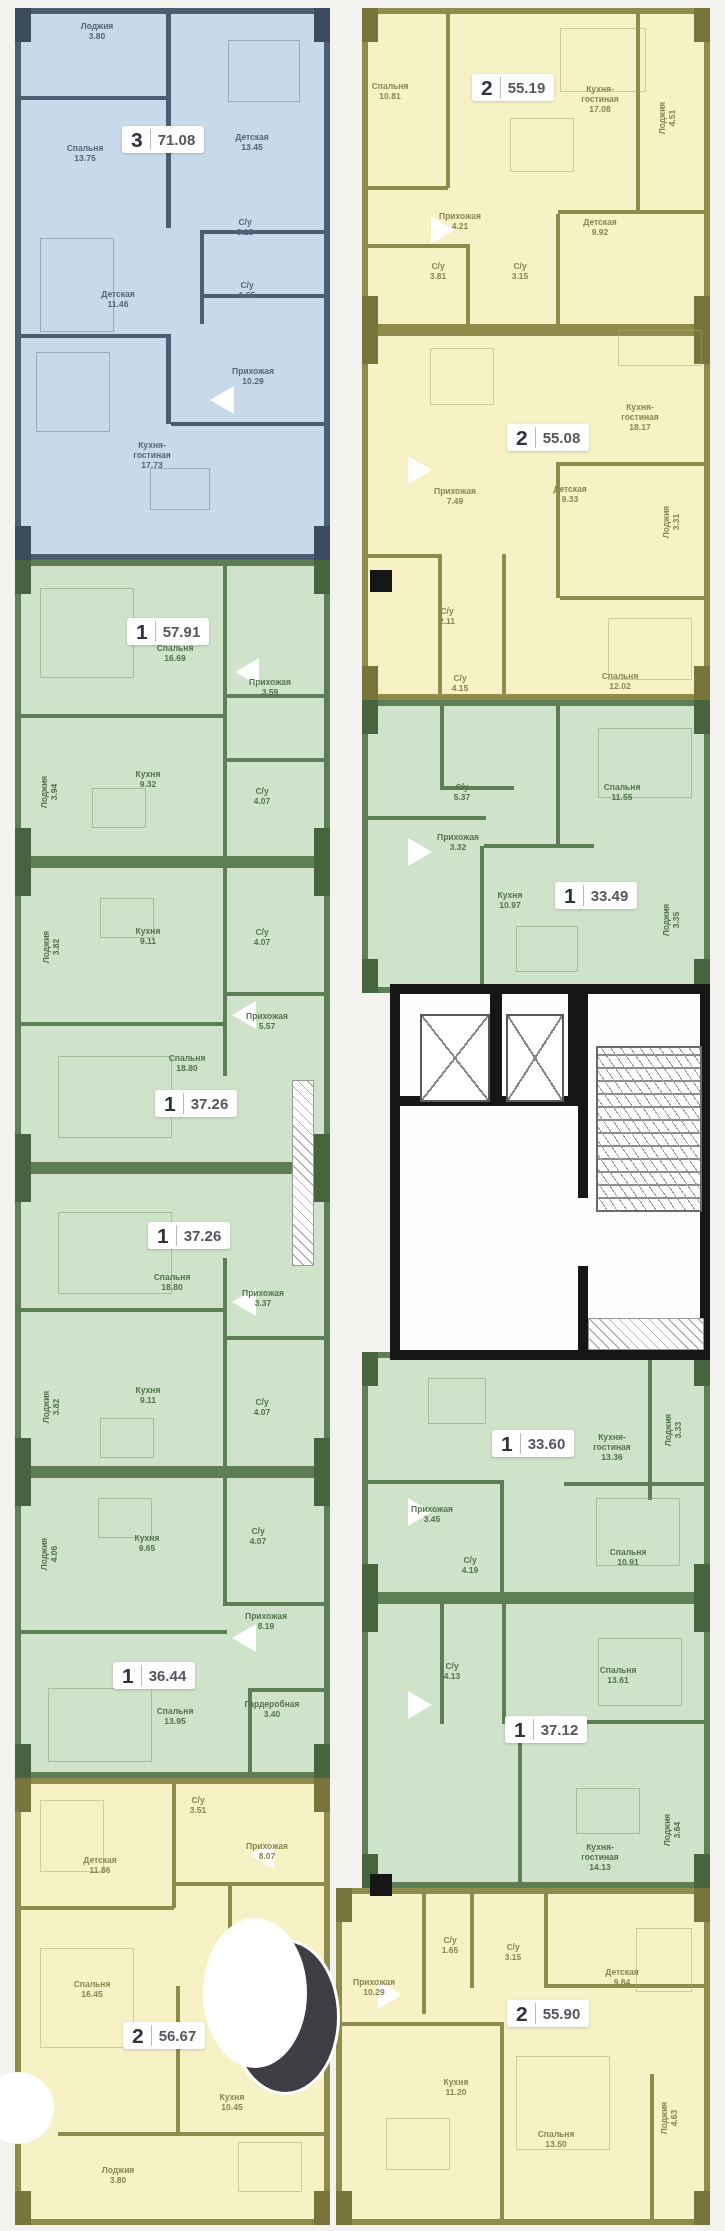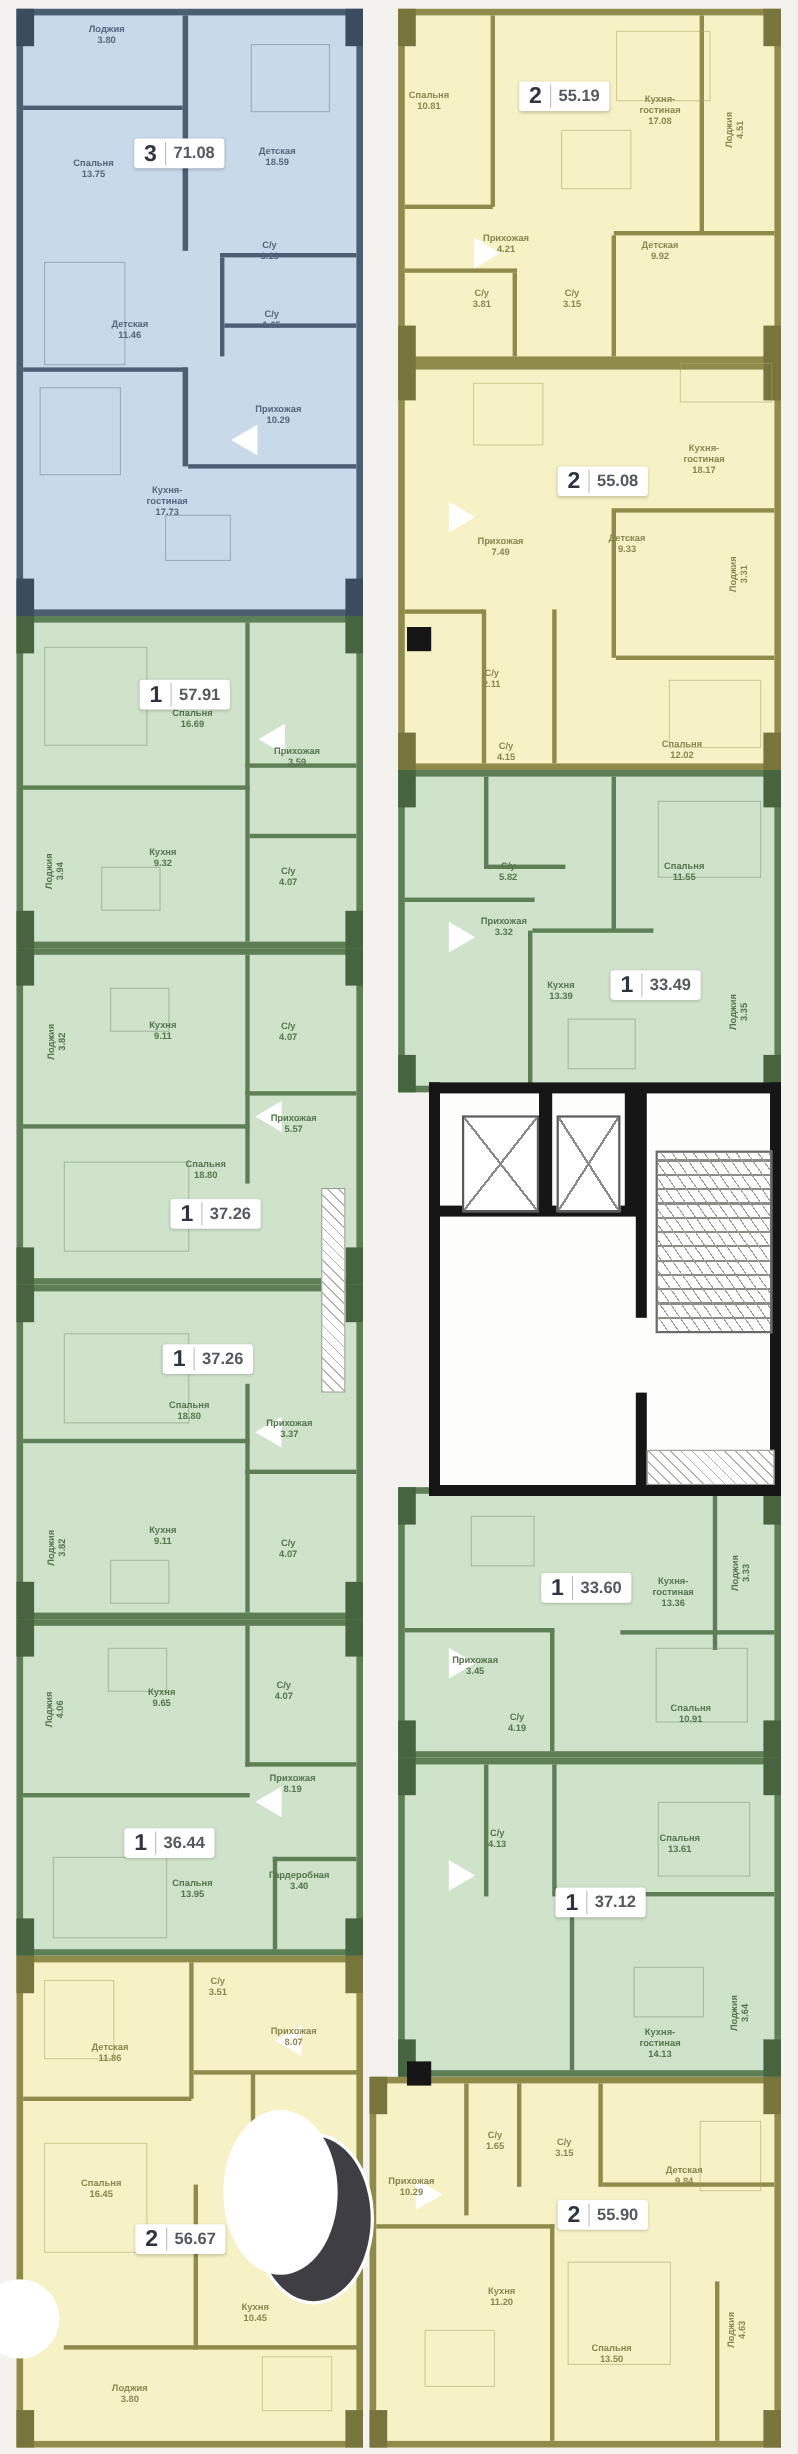--- a/index.html
+++ b/index.html
@@ -86,21 +86,21 @@
       <span class="num">3</span>
       <div class="sep"></div>
       <span class="area">71.08</span>
     </div>
     <div class="room-label c-blue" style="left: 97px; top: 32px;">
       <span class="rl-name">Лоджия</span>
       <span class="rl-area">3.80</span>
     </div>
     <div class="room-label c-blue" style="left: 252px; top: 143px;">
       <span class="rl-name">Детская</span>
-      <span class="rl-area">18.59</span>
+      <span class="rl-area">13.45</span>
     </div>
     <div class="room-label c-blue" style="left: 85px; top: 154px;">
       <span class="rl-name">Спальня</span>
       <span class="rl-area">13.75</span>
     </div>
     <div class="room-label c-blue" style="left: 245px; top: 228px;">
       <span class="rl-name">С/у</span>
       <span class="rl-area">3.13</span>
     </div>
     <div class="room-label c-blue" style="left: 247px; top: 291px;">
@@ -362,33 +362,33 @@
     <div class="pillar" style="left: 694px; top: 700px; width: 16px; height: 34px; background: rgb(70, 101, 63);"></div>
     <div class="pillar" style="left: 362px; top: 959px; width: 16px; height: 34px; background: rgb(70, 101, 63);"></div>
     <div class="pillar" style="left: 694px; top: 959px; width: 16px; height: 34px; background: rgb(70, 101, 63);"></div>
     <div class="badge" style="left: 555px; top: 882px;">
       <span class="num">1</span>
       <div class="sep"></div>
       <span class="area">33.49</span>
     </div>
     <div class="room-label c-green" style="left: 462px; top: 793px;">
       <span class="rl-name">С/у</span>
-      <span class="rl-area">5.82</span>
+      <span class="rl-area">5.37</span>
     </div>
     <div class="room-label c-green" style="left: 622px; top: 793px;">
       <span class="rl-name">Спальня</span>
       <span class="rl-area">11.55</span>
     </div>
     <div class="room-label c-green" style="left: 458px; top: 843px;">
       <span class="rl-name">Прихожая</span>
       <span class="rl-area">3.32</span>
     </div>
     <div class="room-label c-green" style="left: 510px; top: 901px;">
       <span class="rl-name">Кухня</span>
-      <span class="rl-area">13.39</span>
+      <span class="rl-area">10.97</span>
     </div>
     <div class="room-label c-green vert" style="left: 672px; top: 920px;">
       <span class="rl-name">Лоджия</span>
       <span class="rl-area">3.35</span>
     </div>
     <div class="apt f-green" style="left: 362px; top: 1352px; width: 348px; height: 246px; z-index: 1;"></div>
     <div class="pillar" style="left: 362px; top: 1352px; width: 16px; height: 34px; background: rgb(70, 101, 63);"></div>
     <div class="pillar" style="left: 694px; top: 1352px; width: 16px; height: 34px; background: rgb(70, 101, 63);"></div>
     <div class="pillar" style="left: 362px; top: 1564px; width: 16px; height: 34px; background: rgb(70, 101, 63);"></div>
     <div class="pillar" style="left: 694px; top: 1564px; width: 16px; height: 34px; background: rgb(70, 101, 63);"></div>

